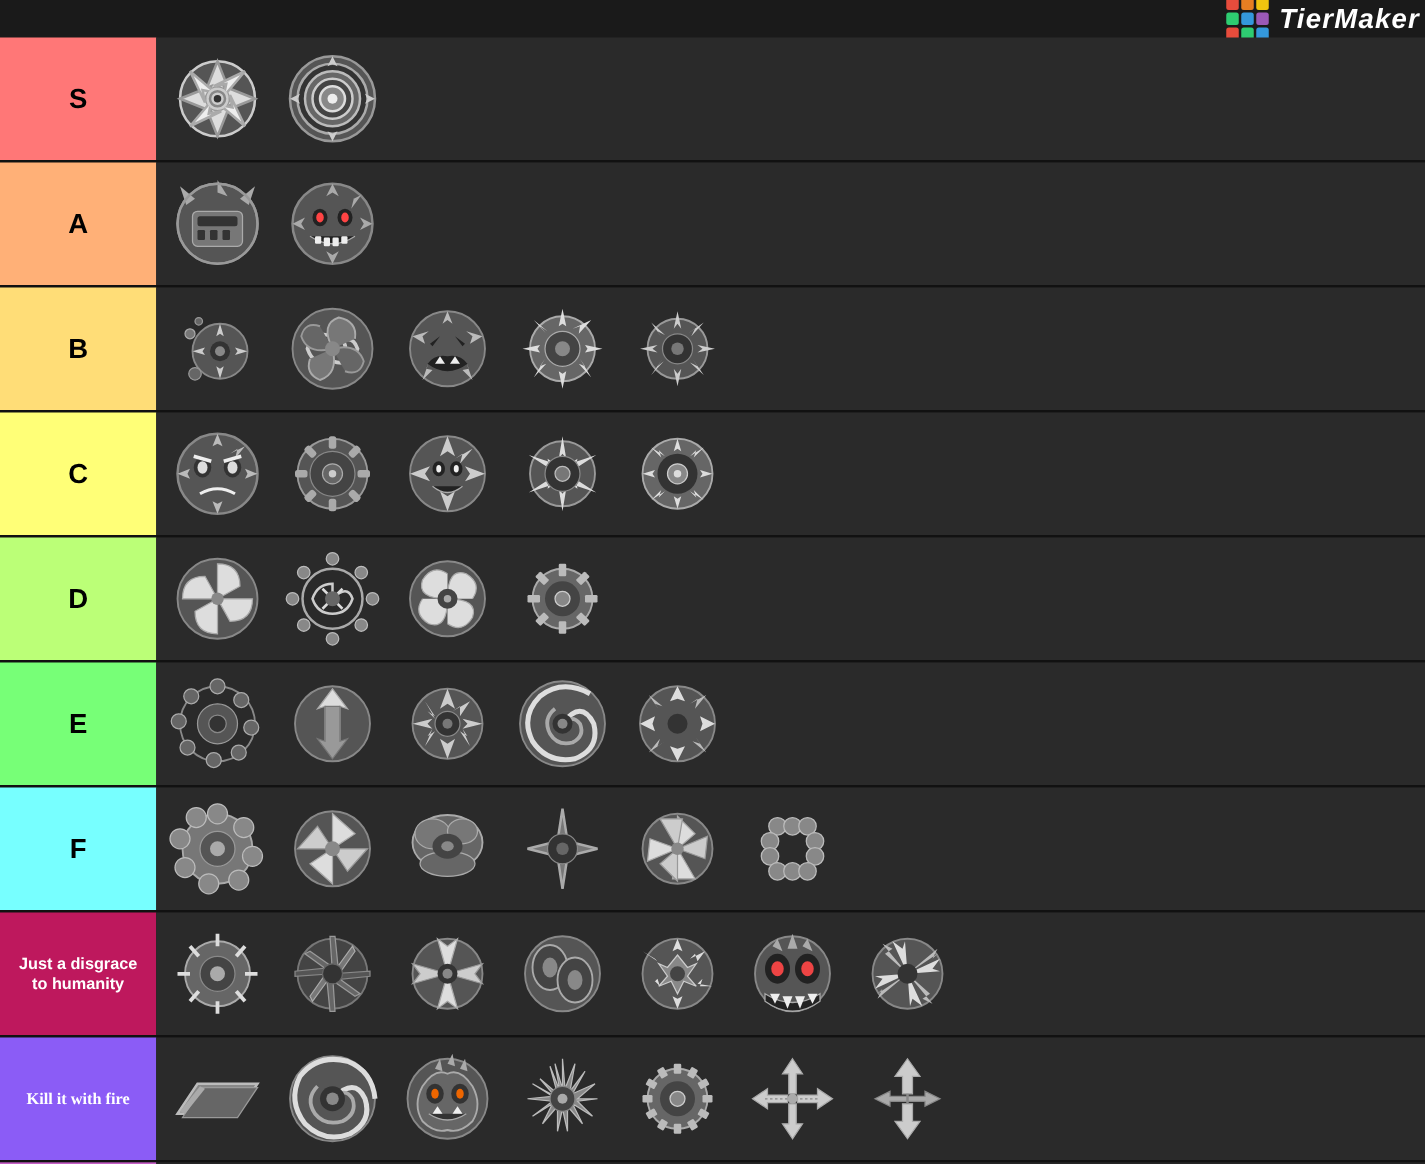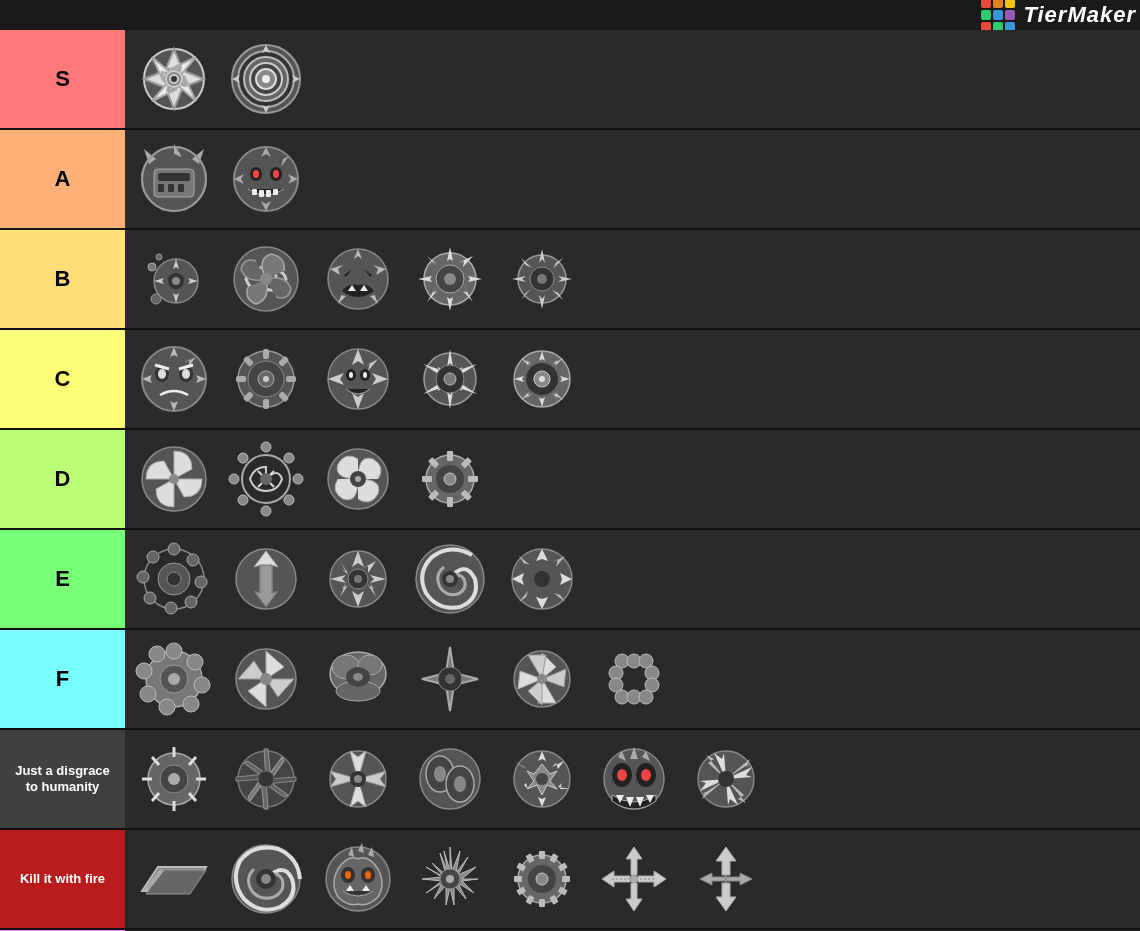--- a/index.html
+++ b/index.html
@@ -89,22 +89,22 @@
       height: 80px;
     }
     
     .tier-s { background-color: #ff7777; }
     .tier-a { background-color: #ffb077; }
     .tier-b { background-color: #ffdd77; }
     .tier-c { background-color: #ffff77; }
     .tier-d { background-color: #bbff77; }
     .tier-e { background-color: #77ff77; }
     .tier-f { background-color: #77ffff; }
-    .tier-disgrace { background-color: #404040; color: white !important; font-size: 14px; }
-    .tier-fire { background-color: #b91c1c; color: white !important; font-size: 14px; }
+    .tier-disgrace { background-color: #be185d; color: white !important; font-size: 14px; }
+    .tier-fire { background-color: #8b5cf6; color: white !important; font-size: 14px; font-family: Liberation Serif, serif; }
     .tier-worst { background-color: #ff77ff; font-size: 14px; }
   </style>
 </head>
 <body>
 
 <div class="tiermaker-container">
 
   <div class="header">
     <div class="logo">
       <div class="logo-grid">

